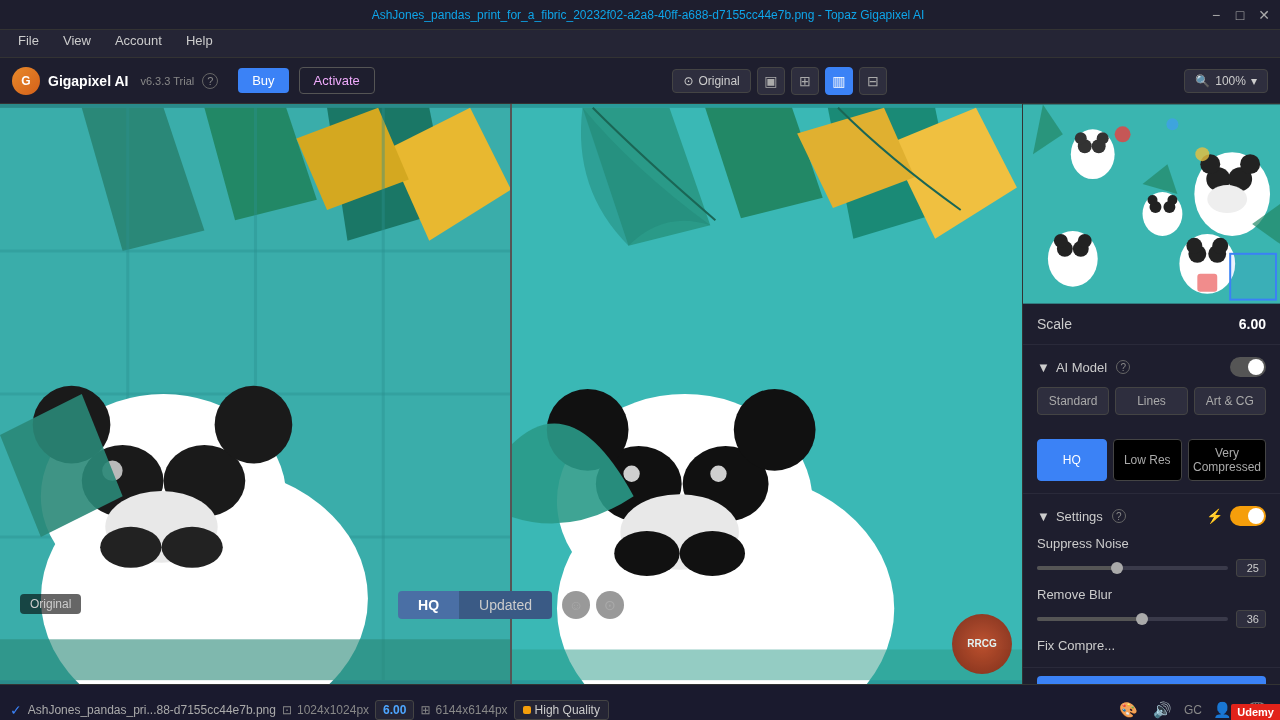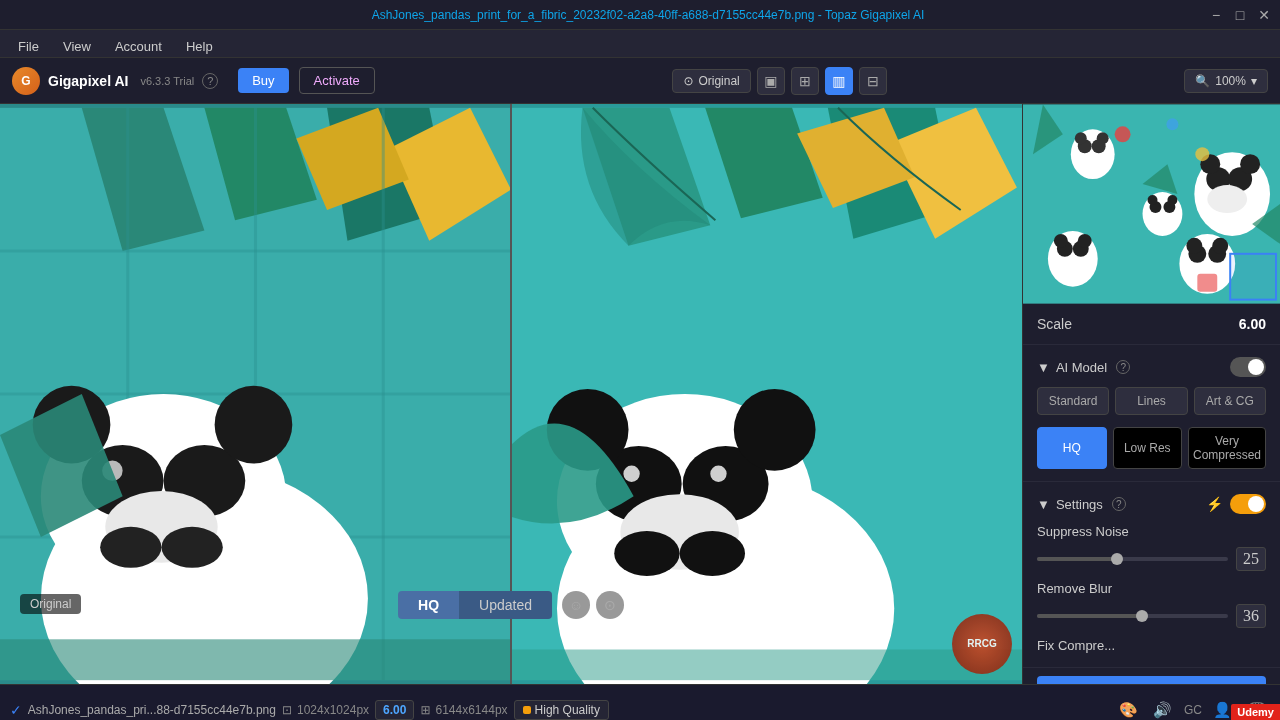--- a/index.html
+++ b/index.html
@@ -44,21 +44,21 @@
       display: flex;
       align-items: center;
       justify-content: center;
     }
 
     
     .menu-bar {
       height: 28px;
       background: #252535;
       display: flex;
-      align-items: flex-end;
+      align-items: flex-start;
       padding: 0 8px;
       border-bottom: 1px solid #333;
       gap: 4px;
     }
     .menu-item {
       padding: 3px 10px;
       font-size: 13px;
       color: #ccc;
       cursor: pointer;
       border-radius: 3px;
@@ -378,21 +378,21 @@
     }
     .toggle-dark .toggle-knob {
       right: 2px;
       left: auto;
     }
 
     
     .model-buttons {
       display: flex;
       gap: 6px;
-      margin-bottom: 12px;
+      margin-bottom: 24px;
     }
     .model-btn {
       flex: 1;
       padding: 6px 4px;
       background: #2e2e3e;
       border: 1px solid #444;
       border-radius: 4px;
       color: #aaa;
       font-size: 12px;
       cursor: pointer;
@@ -446,28 +446,27 @@
       height: 12px;
       background: #aaa;
       border-radius: 50%;
       position: absolute;
       top: -4px;
       transform: translateX(-50%);
       cursor: pointer;
     }
     .slider-value {
       min-width: 30px;
-      text-align: left;
+      text-align: right;
       background: #2e2e3e;
       border: 1px solid #444;
       border-radius: 3px;
       padding: 2px 6px;
-      font-size: 16px;
-      color: #ccc;
-      font-family: Liberation Serif, serif;
+      font-size: 11px;
+      color: #ccc;
     }
     .slider-label {
       font-size: 13px;
       color: #ccc;
       margin-bottom: 2px;
     }
 
     
     .fix-compress-label {
       font-size: 13px;

